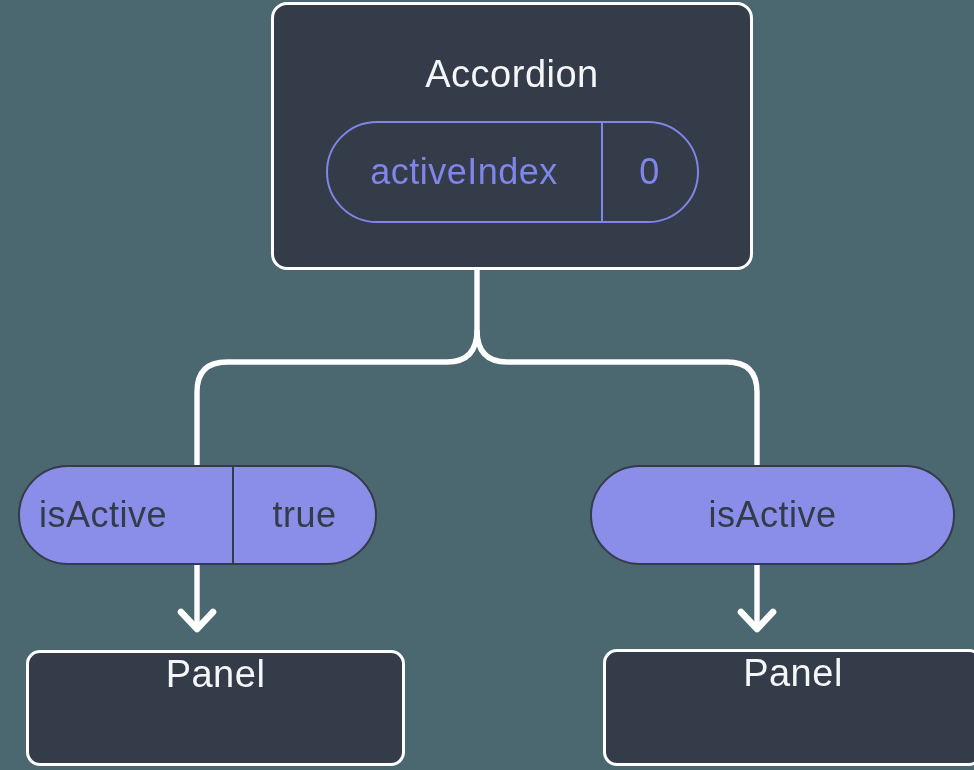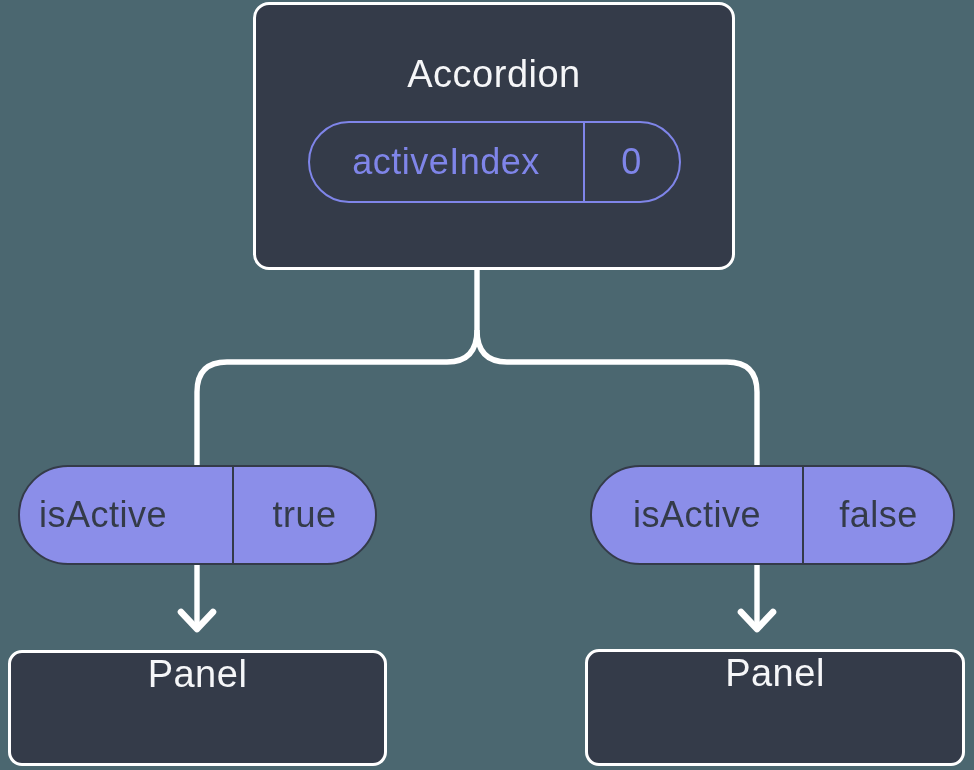--- a/index.html
+++ b/index.html
@@ -32,20 +32,21 @@
   .connectors path.chev {
     stroke-width:6.6px;
     stroke-linecap:round;
     stroke-linejoin:round;
   }
   .node {
     position:absolute;
     background:var(--node-fill);
     border:3px solid var(--node-border);
     border-radius:16px;
+    margin-left:18px;
   }
   .root-node {
     left:253px; top:2px; width:482px; height:268px;
     display:flex; flex-direction:column; align-items:center;
   }
   .node-title {
     color:var(--text-light);
     font-size:38px;
     font-weight:500;
     line-height:48px;
@@ -58,21 +59,21 @@
     border-radius:999px;
     overflow:hidden;
   }
   .prop-name, .prop-value {
     display:flex; align-items:center; justify-content:center;
     font-size:36px;
     letter-spacing:0.5px;
   }
   .pill-outline {
     margin-top:23px;
-    width:373px; height:82px;
+    width:373px; height:102px;
     border:2px solid var(--accent-purple);
     color:var(--accent-purple);
   }
   .pill-outline .prop-name { flex:1; }
   .pill-outline .prop-value { width:96px; border-left:2px solid var(--accent-purple); }
   .pill-solid {
     position:absolute;
     background:var(--pill-fill);
     border:2.5px solid var(--pill-text);
     color:var(--pill-text);
@@ -113,21 +114,20 @@
     </div>
   </div>
 
   <div class="prop-pill pill-solid pill-left">
     <div class="prop-name">isActive</div>
     <div class="prop-value">true</div>
   </div>
 
   <div class="prop-pill pill-solid pill-right">
     <div class="prop-name">isActive</div>
-    <div class="prop-value">false</div>
   </div>
 
   <div class="node panel-node panel-left">
     <span class="panel-title">Panel</span>
   </div>
 
   <div class="node panel-node panel-right">
     <span class="panel-title">Panel</span>
   </div>
 

